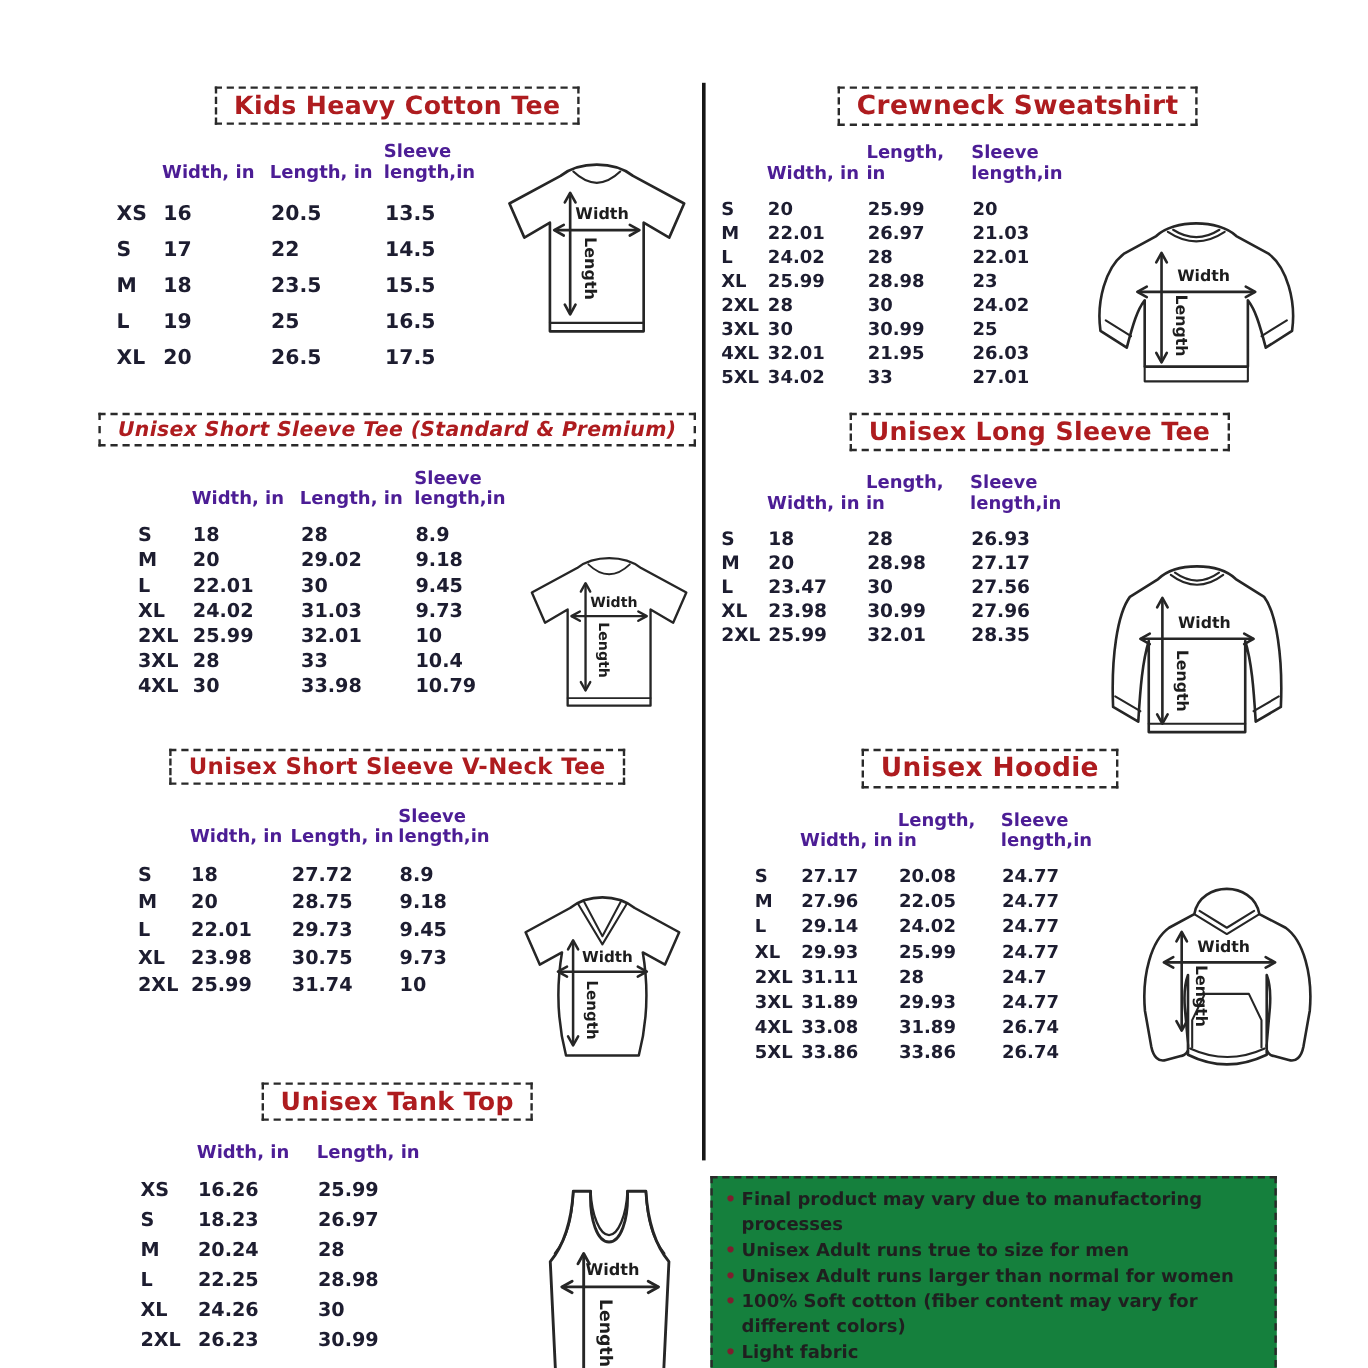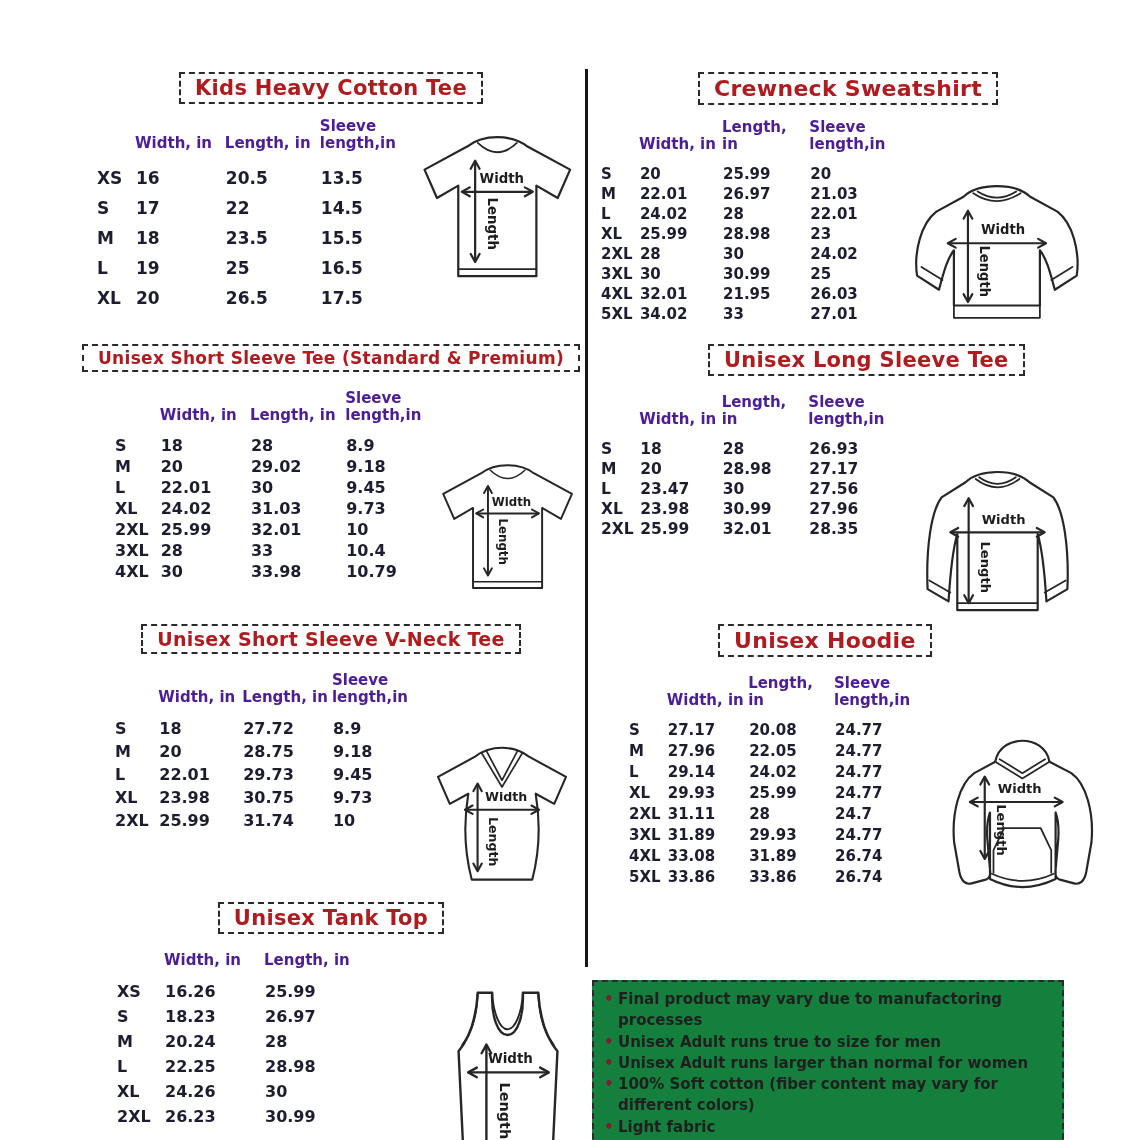--- a/index.html
+++ b/index.html
@@ -118,21 +118,21 @@
           <path class="l" d="M65,48 L70,39 L75,48"></path>
           <path class="l" d="M65,144 L70,153 L75,144"></path>
         </g>
         <text class="lab" x="100" y="64">Width</text>
         <text class="lab" x="0" y="0" transform="translate(84,110) rotate(90)">Length</text>
       </svg>
     </div>
   </section>
 
   <section class="section sec-ss" style="left:80px;top:300px;width:502px;">
-    <div class="title-box" style="font-size:17px;"><span>Unisex Short Sleeve Tee (Standard &amp; Premium)</span></div>
+    <div class="title-box" style="font-size:17px;font-style:italic;"><span>Unisex Short Sleeve Tee (Standard &amp; Premium)</span></div>
     <div class="content">
       <table class="size-table" style="margin-left:34px;margin-top:18px;">
         <thead>
           <tr>
             <th class="col-sz"></th>
             <th class="col-w">Width, in</th>
             <th class="col-l">Length, in</th>
             <th class="sleeve">Sleeve length,in</th>
           </tr>
         </thead>

